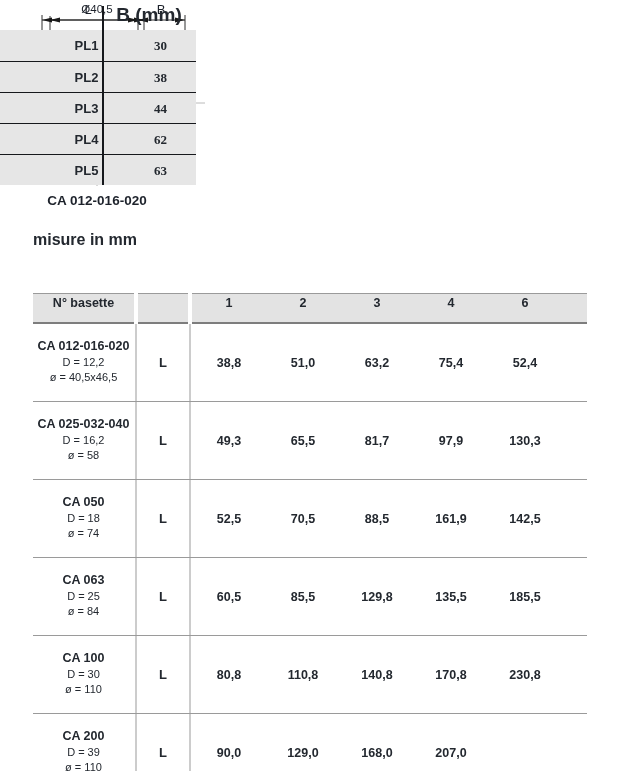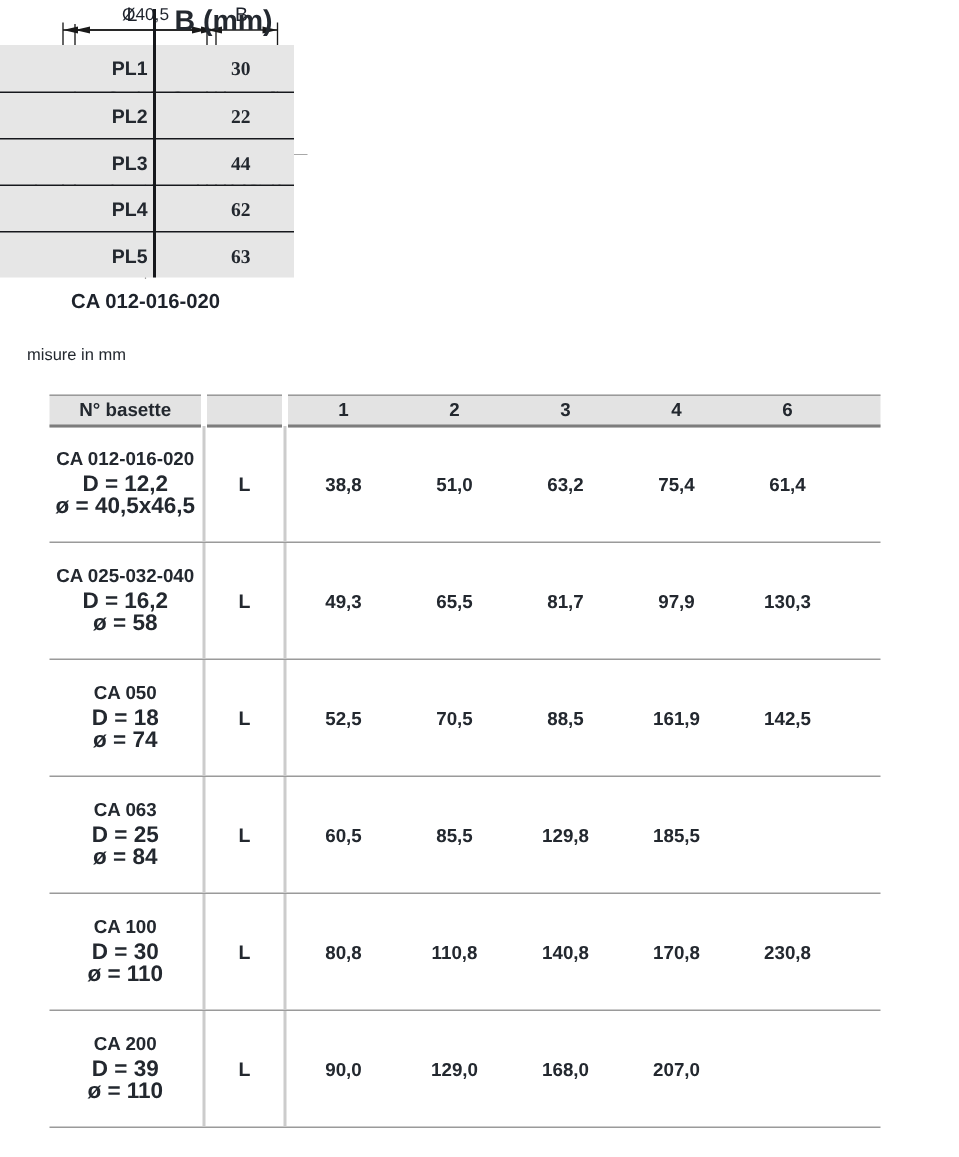--- a/index.html
+++ b/index.html
@@ -18,35 +18,35 @@
   .b-header-left  { width:102px; }
   .b-header-right { width:94px; text-align:center; line-height:26px; font-weight:bold; font-size:19px; }
   .b-row { display:flex; height:31px; background:#e6e6e6;padding-left:48px; }
   .b-row + .b-row { border-top:1.5px solid #16181c;justify-content:flex-end; }
   .b-cell { line-height:31px; text-align:center; font-weight:bold; font-size:13px; }
   .b-lbl { width:102px; }
   .b-val { width:94px;font-family:Liberation Serif, serif; }
   .b-vline { position:absolute; left:102px; top:4px; bottom:0; width:1.5px; background:#16181c; }
 
   
-  .units { position:absolute; left:18px; top:231px; font-weight:normal; font-size:11px; }
+  .units { position:absolute; left:33px; top:231px; font-weight:bold; font-size:16px; }
 
   
   .m-table { position:absolute; left:33px; top:263px; width:554px; }
-  .m-header { display:grid; grid-template-columns:101px 4px 50px 4px 395px; height:21px; }
+  .m-header { display:grid; grid-template-columns:101px 4px 50px 4px 395px; height:31px;margin-top:30px; }
   .mh-cell { background:#e3e3e3; border-top:1px solid #9a9a9a; border-bottom:2px solid #7d7d7d; }
   .mh-name { text-align:center; line-height:19px; font-weight:bold; font-size:12.5px; }
   .mh-vals { display:grid; grid-template-columns:repeat(5,74px) 1fr; }
   .mh-num { text-align:center; line-height:19px; font-weight:bold; font-size:12.5px; }
   .m-row { display:grid; grid-template-columns:101px 4px 50px 4px 395px; height:78px; border-bottom:1px solid #9a9a9a; }
   .m-gap { display:flex; }
   .vline { width:1.5px; background:#cccccc; margin:0 auto; height:100%; }
   .m-name { display:flex; flex-direction:column; justify-content:center; align-items:center; line-height:15.5px; }
   .m-name-main { font-weight:bold; font-size:12.5px; }
-  .m-name-sub  { font-weight:bold; font-size:15px; }
+  .m-name-sub  { font-weight:normal; font-size:11px; }
   .m-l { display:flex; align-items:center; justify-content:center; font-weight:bold; font-size:13px; }
   .m-vals { display:grid; grid-template-columns:repeat(5,74px) 1fr;font-weight:bold; }
   .m-val { display:flex; align-items:center; justify-content:center; font-size:12.5px; }
 </style>
 </head>
 <body>
 
 <div class="page">
 
   <svg class="side-view" width="220" height="205" viewBox="0 0 220 205">
@@ -158,21 +158,21 @@
       <div class="b-header-left"></div>
       <div class="b-header-right">B (mm)</div>
     </div>
     <div>
         <div class="b-row">
           <div class="b-cell b-lbl">PL1</div>
           <div class="b-cell b-val">30</div>
         </div>
         <div class="b-row">
           <div class="b-cell b-lbl">PL2</div>
-          <div class="b-cell b-val">22</div>
+          <div class="b-cell b-val">38</div>
         </div>
         <div class="b-row">
           <div class="b-cell b-lbl">PL3</div>
           <div class="b-cell b-val">44</div>
         </div>
         <div class="b-row">
           <div class="b-cell b-lbl">PL4</div>
           <div class="b-cell b-val">62</div>
         </div>
         <div class="b-row">
@@ -212,21 +212,21 @@
           </div>
           <div class="m-l">L</div>
           <div class="m-gap">
             <div class="vline"></div>
           </div>
           <div class="m-vals">
             <div class="m-val">38,8</div>
             <div class="m-val">51,0</div>
             <div class="m-val">63,2</div>
             <div class="m-val">75,4</div>
-            <div class="m-val">61,4</div>
+            <div class="m-val">52,4</div>
             <div class="m-val"></div>
           </div>
         </div>
         <div class="m-row">
           <div class="m-name">
             <div class="m-name-main">CA 025-032-040</div>
             <div class="m-name-sub">D = 16,2</div>
             <div class="m-name-sub">ø = 58</div>
           </div>
           <div class="m-gap">
@@ -277,20 +277,21 @@
             <div class="vline"></div>
           </div>
           <div class="m-l">L</div>
           <div class="m-gap">
             <div class="vline"></div>
           </div>
           <div class="m-vals">
             <div class="m-val">60,5</div>
             <div class="m-val">85,5</div>
             <div class="m-val">129,8</div>
+            <div class="m-val">135,5</div>
             <div class="m-val">185,5</div>
             <div class="m-val"></div>
           </div>
         </div>
         <div class="m-row">
           <div class="m-name">
             <div class="m-name-main">CA 100</div>
             <div class="m-name-sub">D = 30</div>
             <div class="m-name-sub">ø = 110</div>
           </div>

